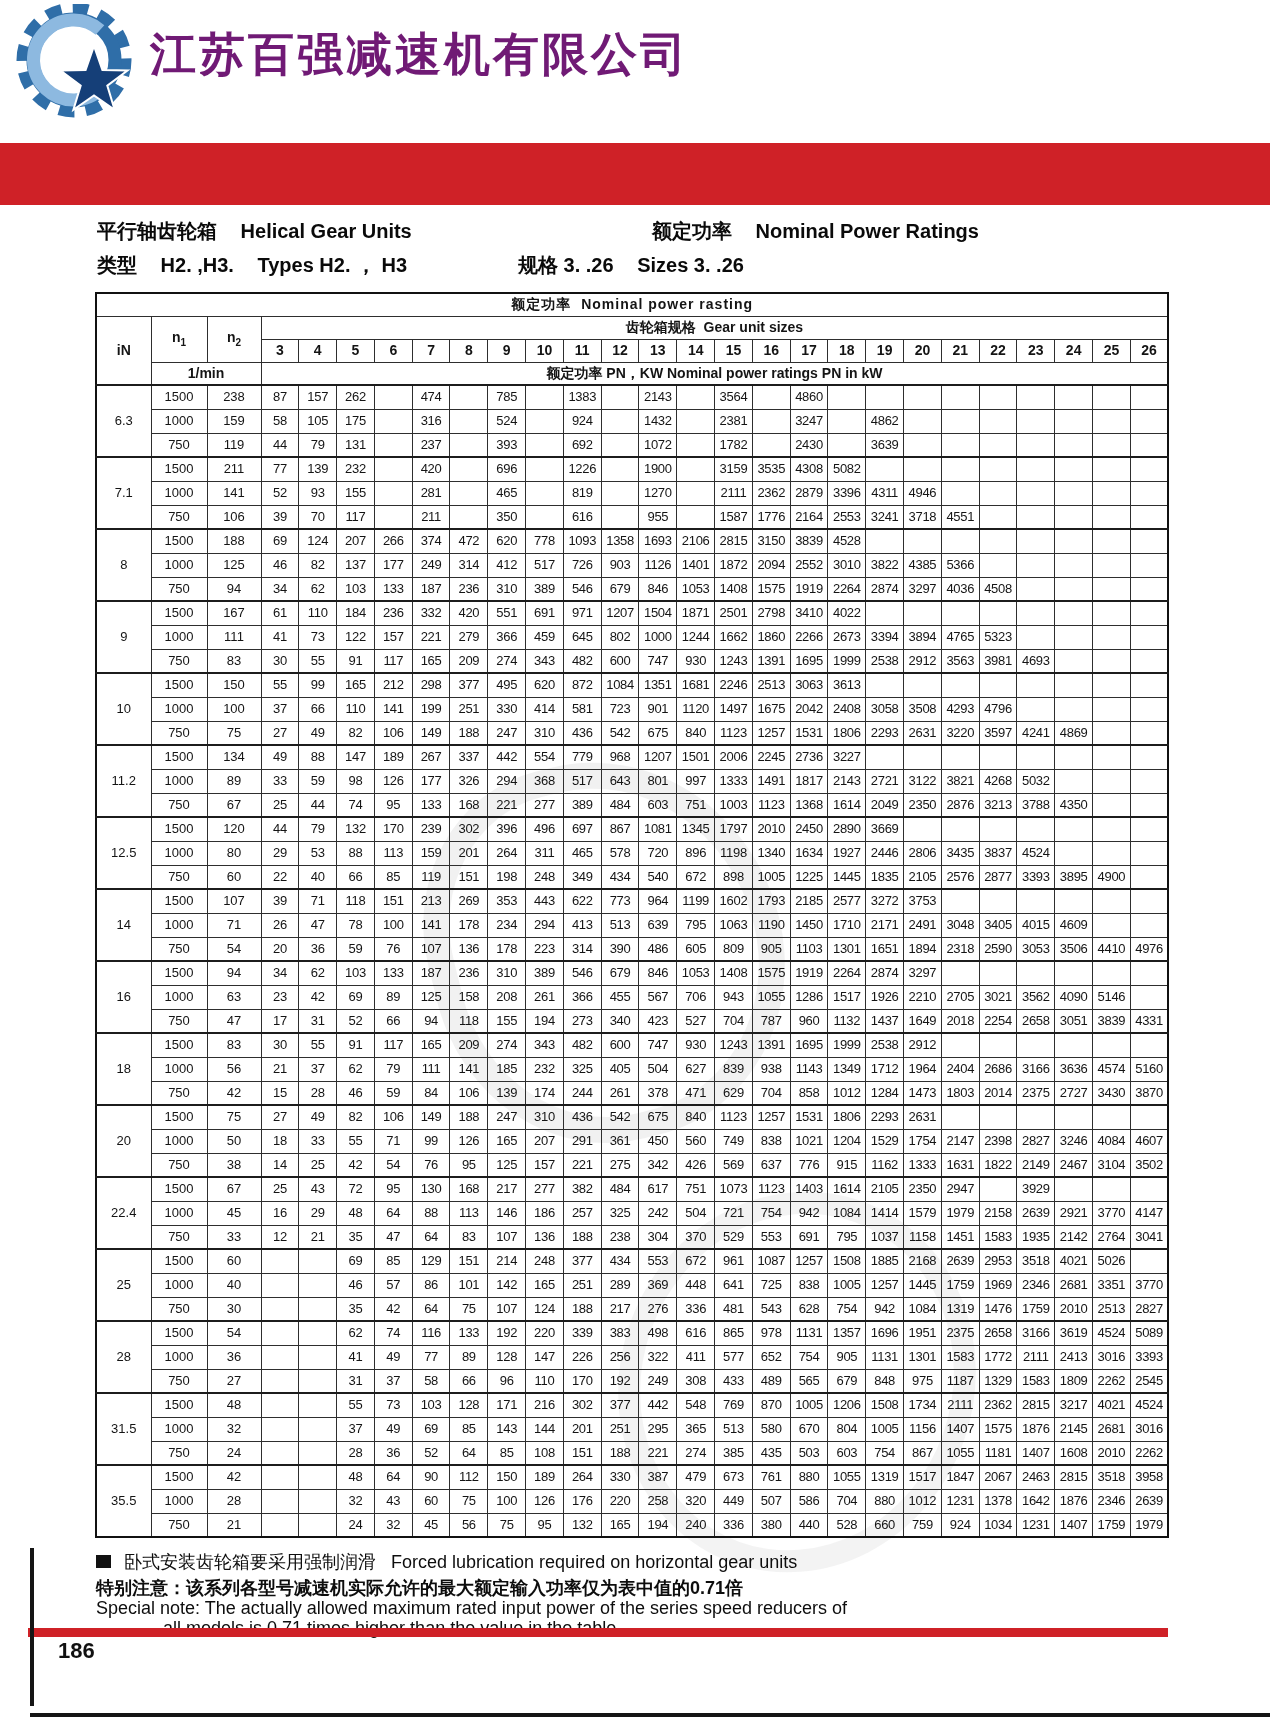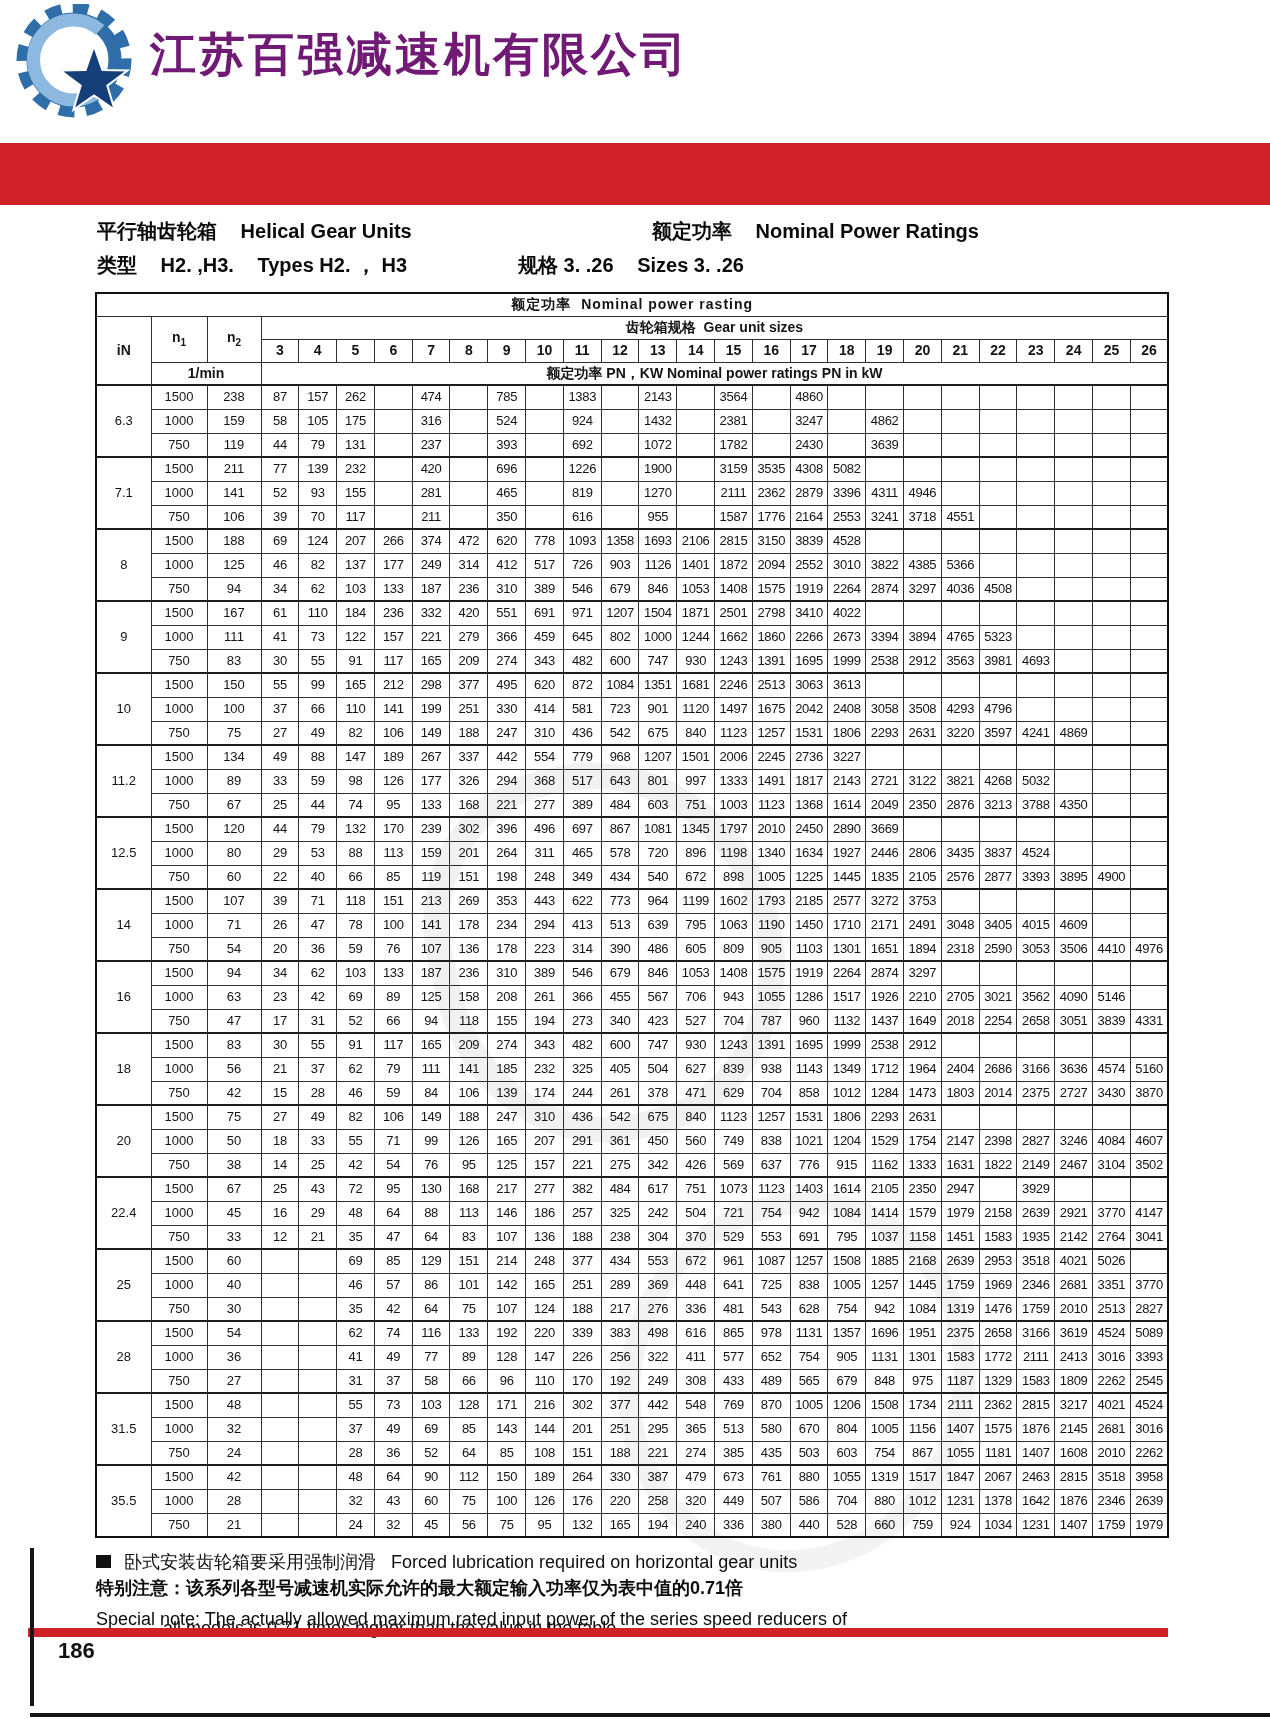--- a/index.html
+++ b/index.html
@@ -1521,19 +1521,19 @@
       </tbody>
   </table>
 </div>
 
 <div class="abs note" style="left:96px;top:1550px;">
   <span class="sq"></span>
   <span>卧式安装齿轮箱要采用强制润滑</span>&nbsp;&nbsp;
   <span>Forced lubrication required on horizontal gear units</span>
 </div>
 <div class="abs note" style="left:96px;top:1576px;font-weight:bold;">特别注意：该系列各型号减速机实际允许的最大额定输入功率仅为表中值的0.71倍</div>
-<div class="abs note" style="left:96px;top:1598px;margin-top:11px;">Special note: The actually allowed maximum rated input power of the series speed reducers of</div>
+<div class="abs note" style="left:96px;top:1598px;">Special note: The actually allowed maximum rated input power of the series speed reducers of</div>
 <div class="abs note" style="left:163px;top:1618px;">all models is 0.71 times higher than the value in the table.</div>
 
 <div class="abs divider-red"></div>
 <div class="abs pageno">186</div>
 <div class="abs vbar"></div>
 <div class="abs bline"></div>
 
 </body></html>

